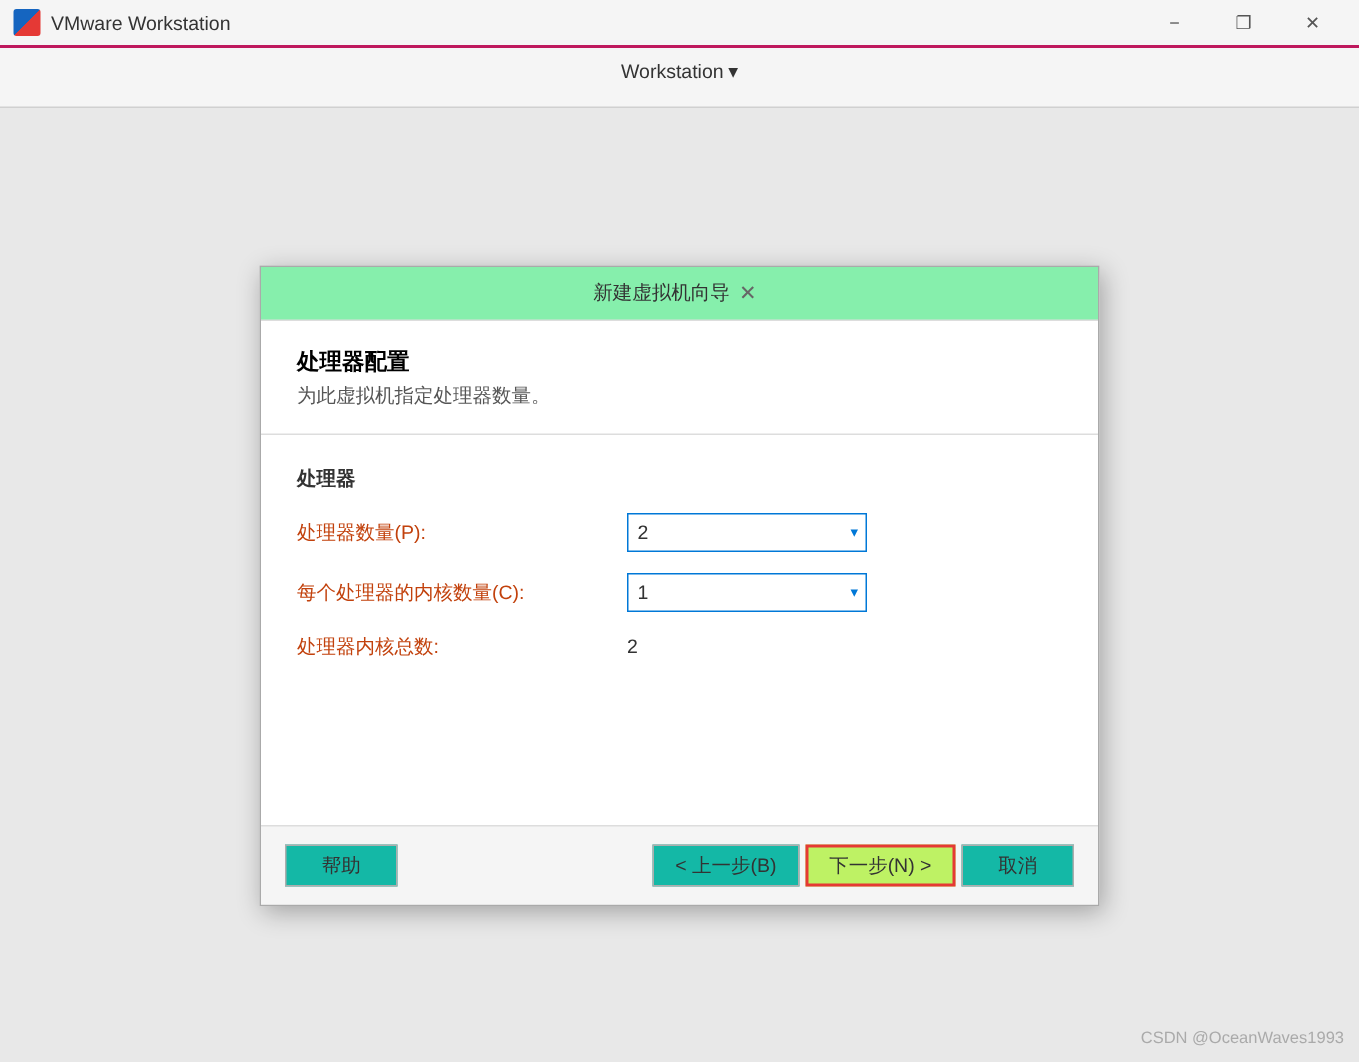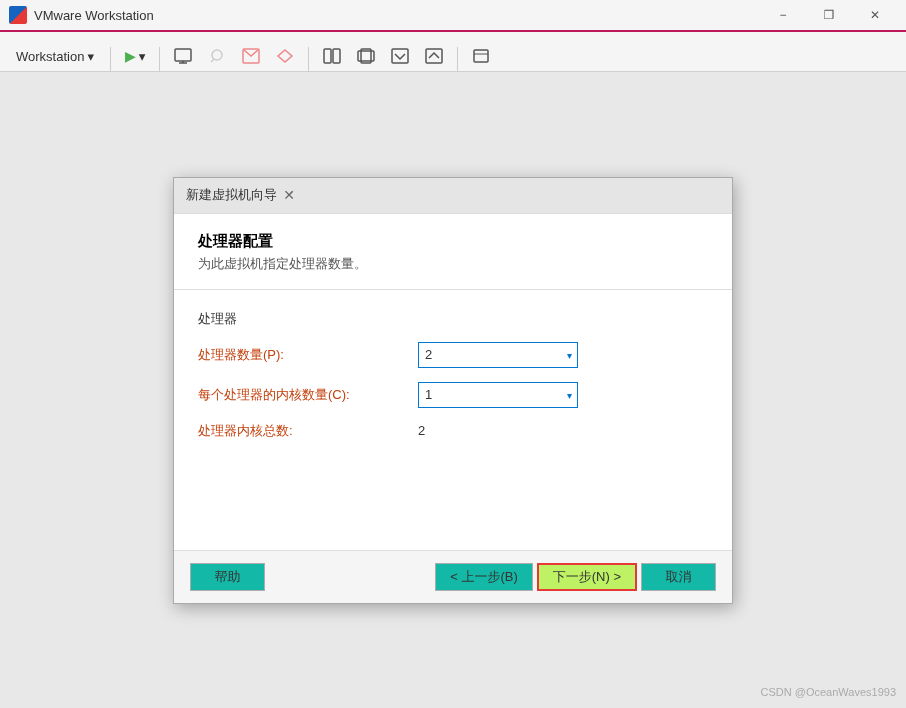--- a/index.html
+++ b/index.html
@@ -58,24 +58,25 @@
       justify-content: center;
       font-size: 12px;
       color: #555;
     }
 
     
     .toolbar {
       background: #f5f5f5;
       height: 40px;
       display: flex;
-      align-items: flex-end;
+      align-items: center;
       padding: 0 8px;
       border-bottom: 1px solid #d0d0d0;
       gap: 4px;
+      flex-direction: column;
     }
     .toolbar-group {
       display: flex;
       align-items: center;
       gap: 2px;
     }
     .toolbar-btn {
       height: 30px;
       border: none;
       background: transparent;
@@ -123,27 +124,27 @@
 
     
     .dialog {
       background: #fff;
       width: 560px;
       border: 1px solid #aaa;
       box-shadow: 2px 4px 16px rgba(0,0,0,0.3);
       position: relative;
     }
     .dialog-titlebar {
-      background: #e5e5e5;
+      background: #86efac;
       border-bottom: 1px solid #ddd;
       height: 36px;
       display: flex;
       align-items: center;
       padding: 0 12px;
-      justify-content: flex-start;
+      justify-content: center;
     }
     .dialog-title-text {
       font-size: 13px;
       color: #333;
     }
     .dialog-close-btn {
       width: 24px;
       height: 24px;
       border: none;
       background: transparent;
@@ -170,21 +171,21 @@
       color: #555;
     }
 
     .dialog-body {
       padding: 20px 24px;
       min-height: 260px;
     }
     .section-label {
       font-size: 13px;
       color: #333;
-      font-weight: normal;
+      font-weight: bold;
       margin-bottom: 14px;
     }
     .form-row {
       display: flex;
       align-items: center;
       margin-bottom: 14px;
     }
     .form-label {
       width: 220px;
       font-size: 13px;

